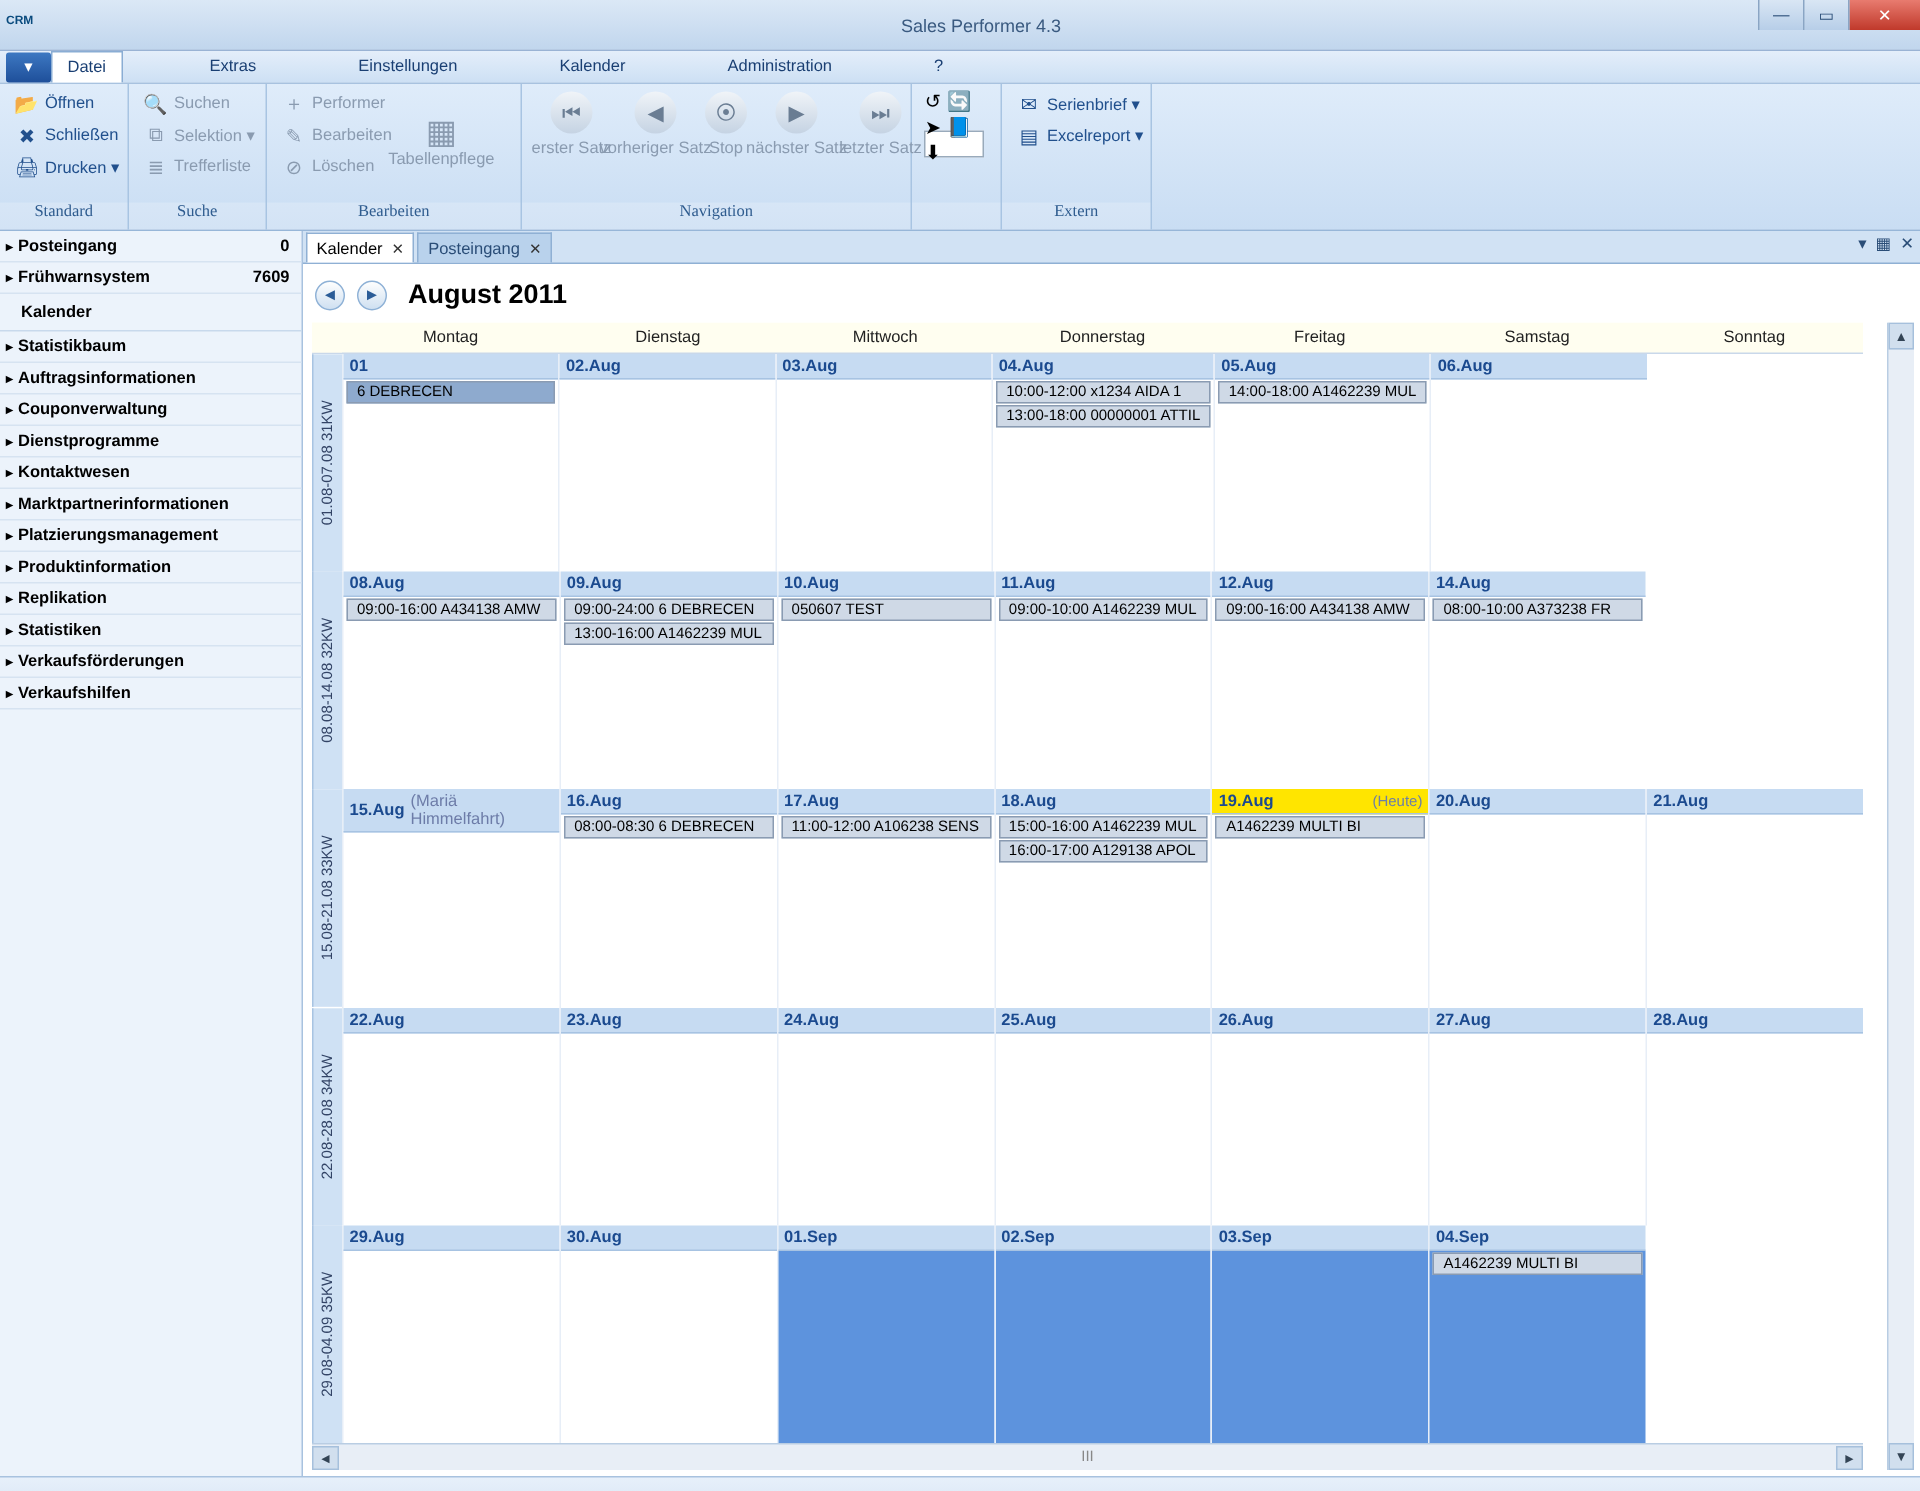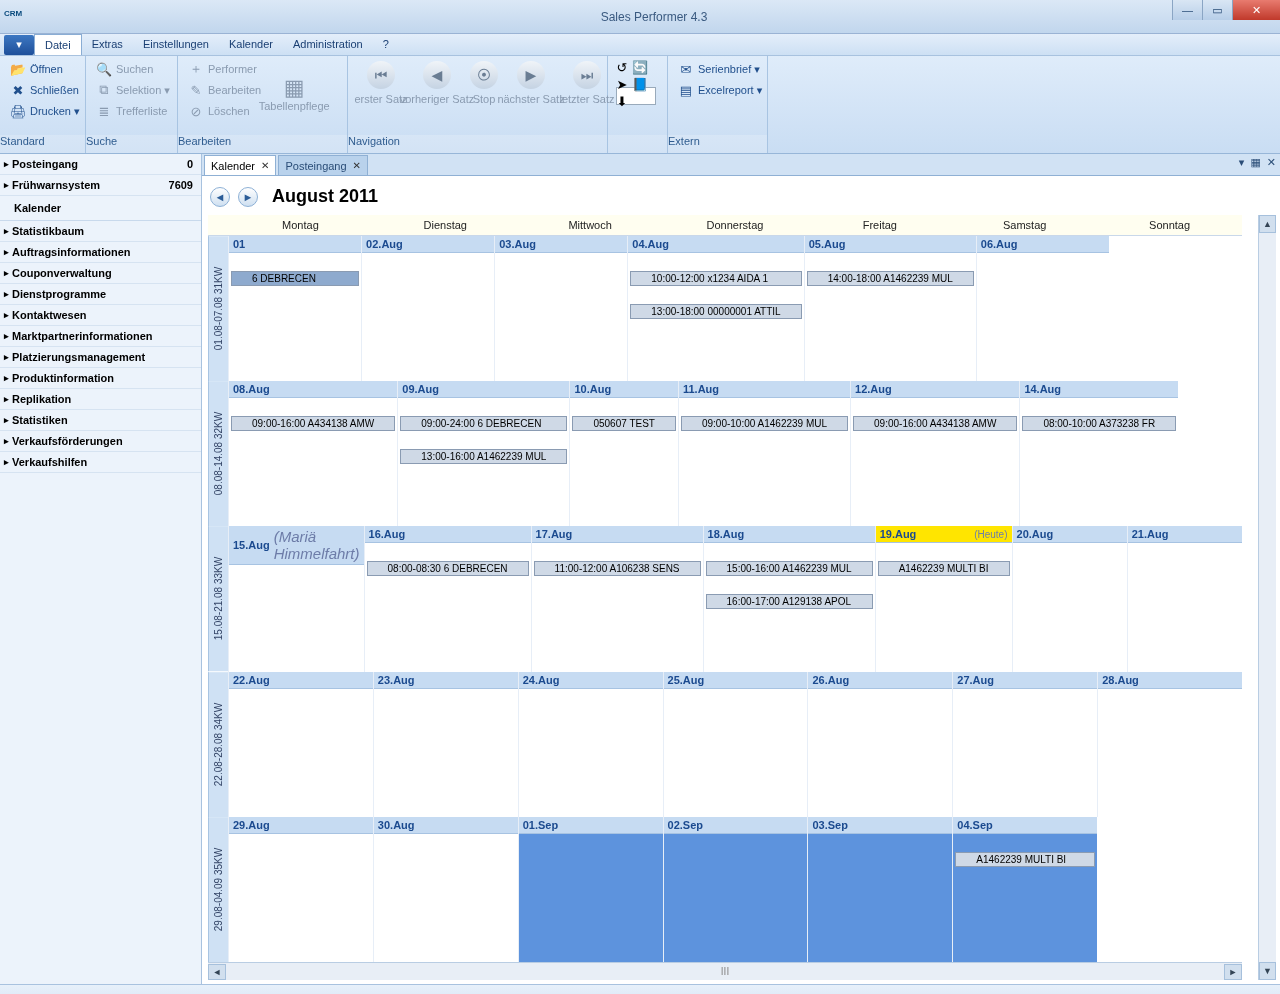--- a/index.html
+++ b/index.html
@@ -14,21 +14,21 @@
 .win-btn.min, .win-btn.max { background: linear-gradient(#d9e6f4,#b7cee8); color:#2a4d77; }
 
 .menubar { height: 22px; background: linear-gradient(#e4eefa,#cde0f4); display: flex; align-items: center; border-bottom: 1px solid #a8c2df; }
 .app-btn { width: 30px; height: 20px; background: linear-gradient(#3d78c2,#1e4f9a); margin-left: 4px; border-radius: 2px; display:flex; align-items:center; justify-content:center; color:#fff; }
 .menu-item { padding: 4px 10px; color:#1a3f73; }
 .menu-item.active { background:#fff; border:1px solid #8aadd4; border-bottom:none; }
 
 .ribbon { height: 98px; background: linear-gradient(#dfecfa,#c9ddf3); display:flex; border-bottom:1px solid #97b6d8; }
 .ribbon-group { border-right:1px solid #a8c4e2; display:flex; flex-direction:column; }
 .ribbon-group-body { flex:1; display:flex; padding:3px 6px; gap:2px; }
-.ribbon-group-label { height:18px; text-align:left; color:#2f5c8f; font-size:11px; background:rgba(255,255,255,0.2); }
+.ribbon-group-label { height:18px; text-align:center; color:#2f5c8f; font-size:11px; background:rgba(255,255,255,0.2);font-family:Liberation Serif, serif; }
 .rbtn { display:flex; align-items:center; gap:4px; padding:2px 4px; color:#21508d; white-space:nowrap; }
 .rbtn.disabled { color:#8a9bb0; }
 .rbtn-big { flex-direction:column; width:54px; justify-content:center; text-align:center; color:#8a9bb0; font-size:10px; }
 .ricon { width:16px; height:16px; display:inline-flex; align-items:center; justify-content:center; font-size:13px; }
 .ricon-big { width:28px; height:28px; border-radius:14px; background:linear-gradient(#f0f4f8,#c5d3e3); display:flex; align-items:center; justify-content:center; font-size:14px; color:#6a7d93; }
 .rcol { display:flex; flex-direction:column; gap:1px; }
 
 .workspace { display:flex; height: calc(994px - 22px - 22px - 98px - 22px); }
 
 .left-pane { width:202px; background:#ecf3fb; border-right:1px solid #a8c2df; display:flex; flex-direction:column; }
@@ -57,25 +57,25 @@
 .dow-row { display:grid; grid-template-columns: 20px repeat(7,1fr); background:#fffef0; border-bottom:1px solid #c9d8ea; }
 .dow-cell { text-align:center; padding:4px 0; color:#222; font-size:11px; }
 .gutter-head { background:#fffef0; }
 
 .weeks { flex:1; display:flex; flex-direction:column; }
 .week-row { flex:1; display:grid; grid-template-columns: 20px repeat(7,1fr); min-height:130px; }
 .week-gutter { background:#cfe1f4; border-right:1px solid #a8c4e2; writing-mode:vertical-rl; transform:rotate(180deg); text-align:center; font-size:10px; color:#346; padding:2px 0; display:flex; align-items:center; justify-content:center; }
 .day-cell { border-left:1px solid #e7eef7; display:flex; flex-direction:column; position:relative; }
 .day-head { background:#c6dbf2; padding:2px 4px; font-weight:bold; color:#1b4a8f; font-size:11px; display:flex; align-items:center; gap:4px; border-bottom:1px solid #a7c3e2; }
 .day-head.today { background:#ffe500; }
-.day-head .sub { font-weight:normal; color:#6d7ca8; font-size:15px;font-style:italic; }
+.day-head .sub { font-weight:normal; color:#6d7ca8; font-size:11px; }
 .day-head .heute { margin-left:auto; font-weight:normal; font-size:10px; color:#6d7fa6; }
 .day-body { flex:1; }
 .day-body.other-month { background:#5d93dd; }
-.event { margin:18px 2px; background:#cfd9e6; border:1px solid #8a9bb2; padding:1px 20px; font-size:10px; color:#000; white-space:nowrap; overflow:hidden; text-overflow:ellipsis; }
+.event { margin:1px 2px; background:#cfd9e6; border:1px solid #8a9bb2; padding:1px 6px; font-size:10px; color:#000; white-space:nowrap; overflow:hidden; text-overflow:ellipsis; }
 .event.sel { background:#8eaace; }
 
 .hscroll { height:18px; background:#e8eef6; display:flex; align-items:center; border-top:1px solid #b9cde3; position:relative; }
 .hscroll .arrow { width:18px; height:16px; background:#d1dfee; border:1px solid #a6c0dc; display:flex; align-items:center; justify-content:center; font-size:9px; color:#345; }
 .hscroll .track { flex:1; position:relative; display:flex; justify-content:center; align-items:center; color:#888; font-size:10px; }
 
 .vscroll { width:18px; background:#e8eef6; border-left:1px solid #b9cde3; display:flex; flex-direction:column; }
 .vscroll .arrow { height:18px; background:#d1dfee; border:1px solid #a6c0dc; display:flex; align-items:center; justify-content:center; font-size:9px; color:#345; }
 .vscroll .track { flex:1; }
 
@@ -92,21 +92,21 @@
   <div class="title">Sales Performer 4.3</div>
   <div class="win-controls">
     <div class="win-btn min">—</div>
     <div class="win-btn max">▭</div>
     <div class="win-btn close">✕</div>
   </div>
 </div>
 
 <div class="menubar">
   <div class="app-btn">▾</div>
-  <div id="menu-items" style="display:flex;">
+  <div id="menu-items" style="display:flex;gap:48px;">
       <div class="menu-item active">Datei</div>
       <div class="menu-item">Extras</div>
       <div class="menu-item">Einstellungen</div>
       <div class="menu-item">Kalender</div>
       <div class="menu-item">Administration</div>
       <div class="menu-item">?</div>
     </div>
 </div>
 
 <div class="ribbon">

